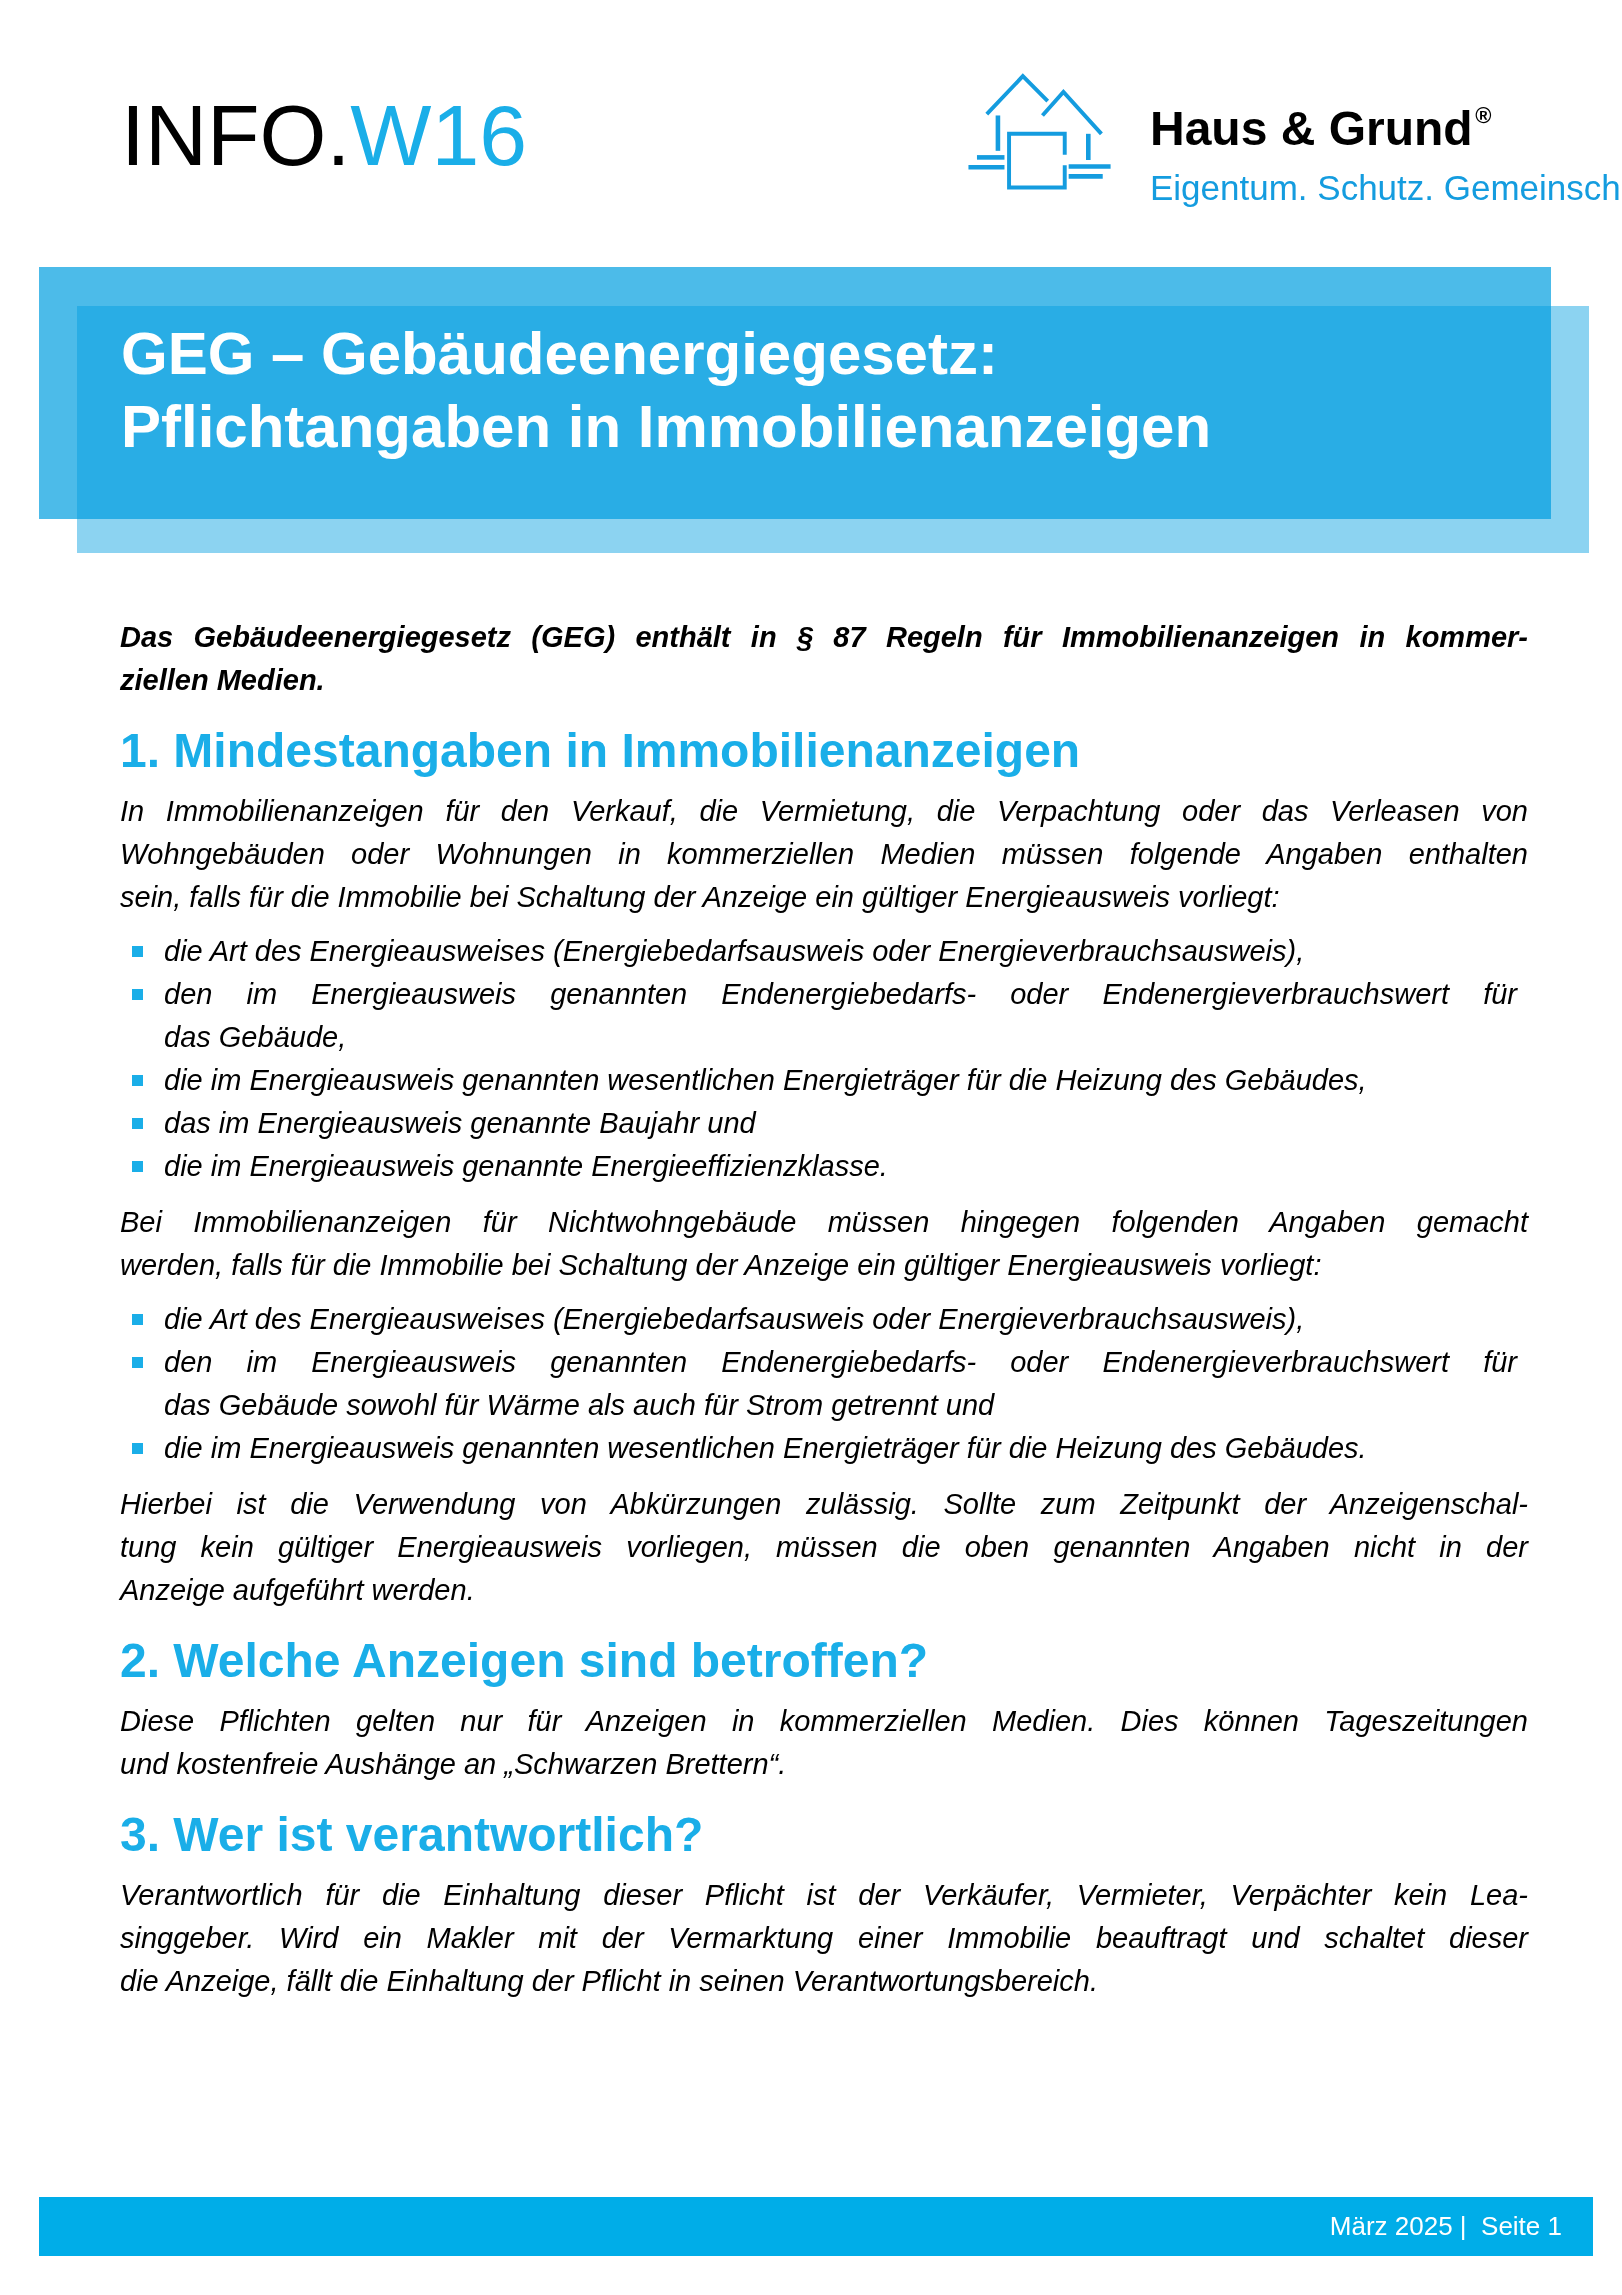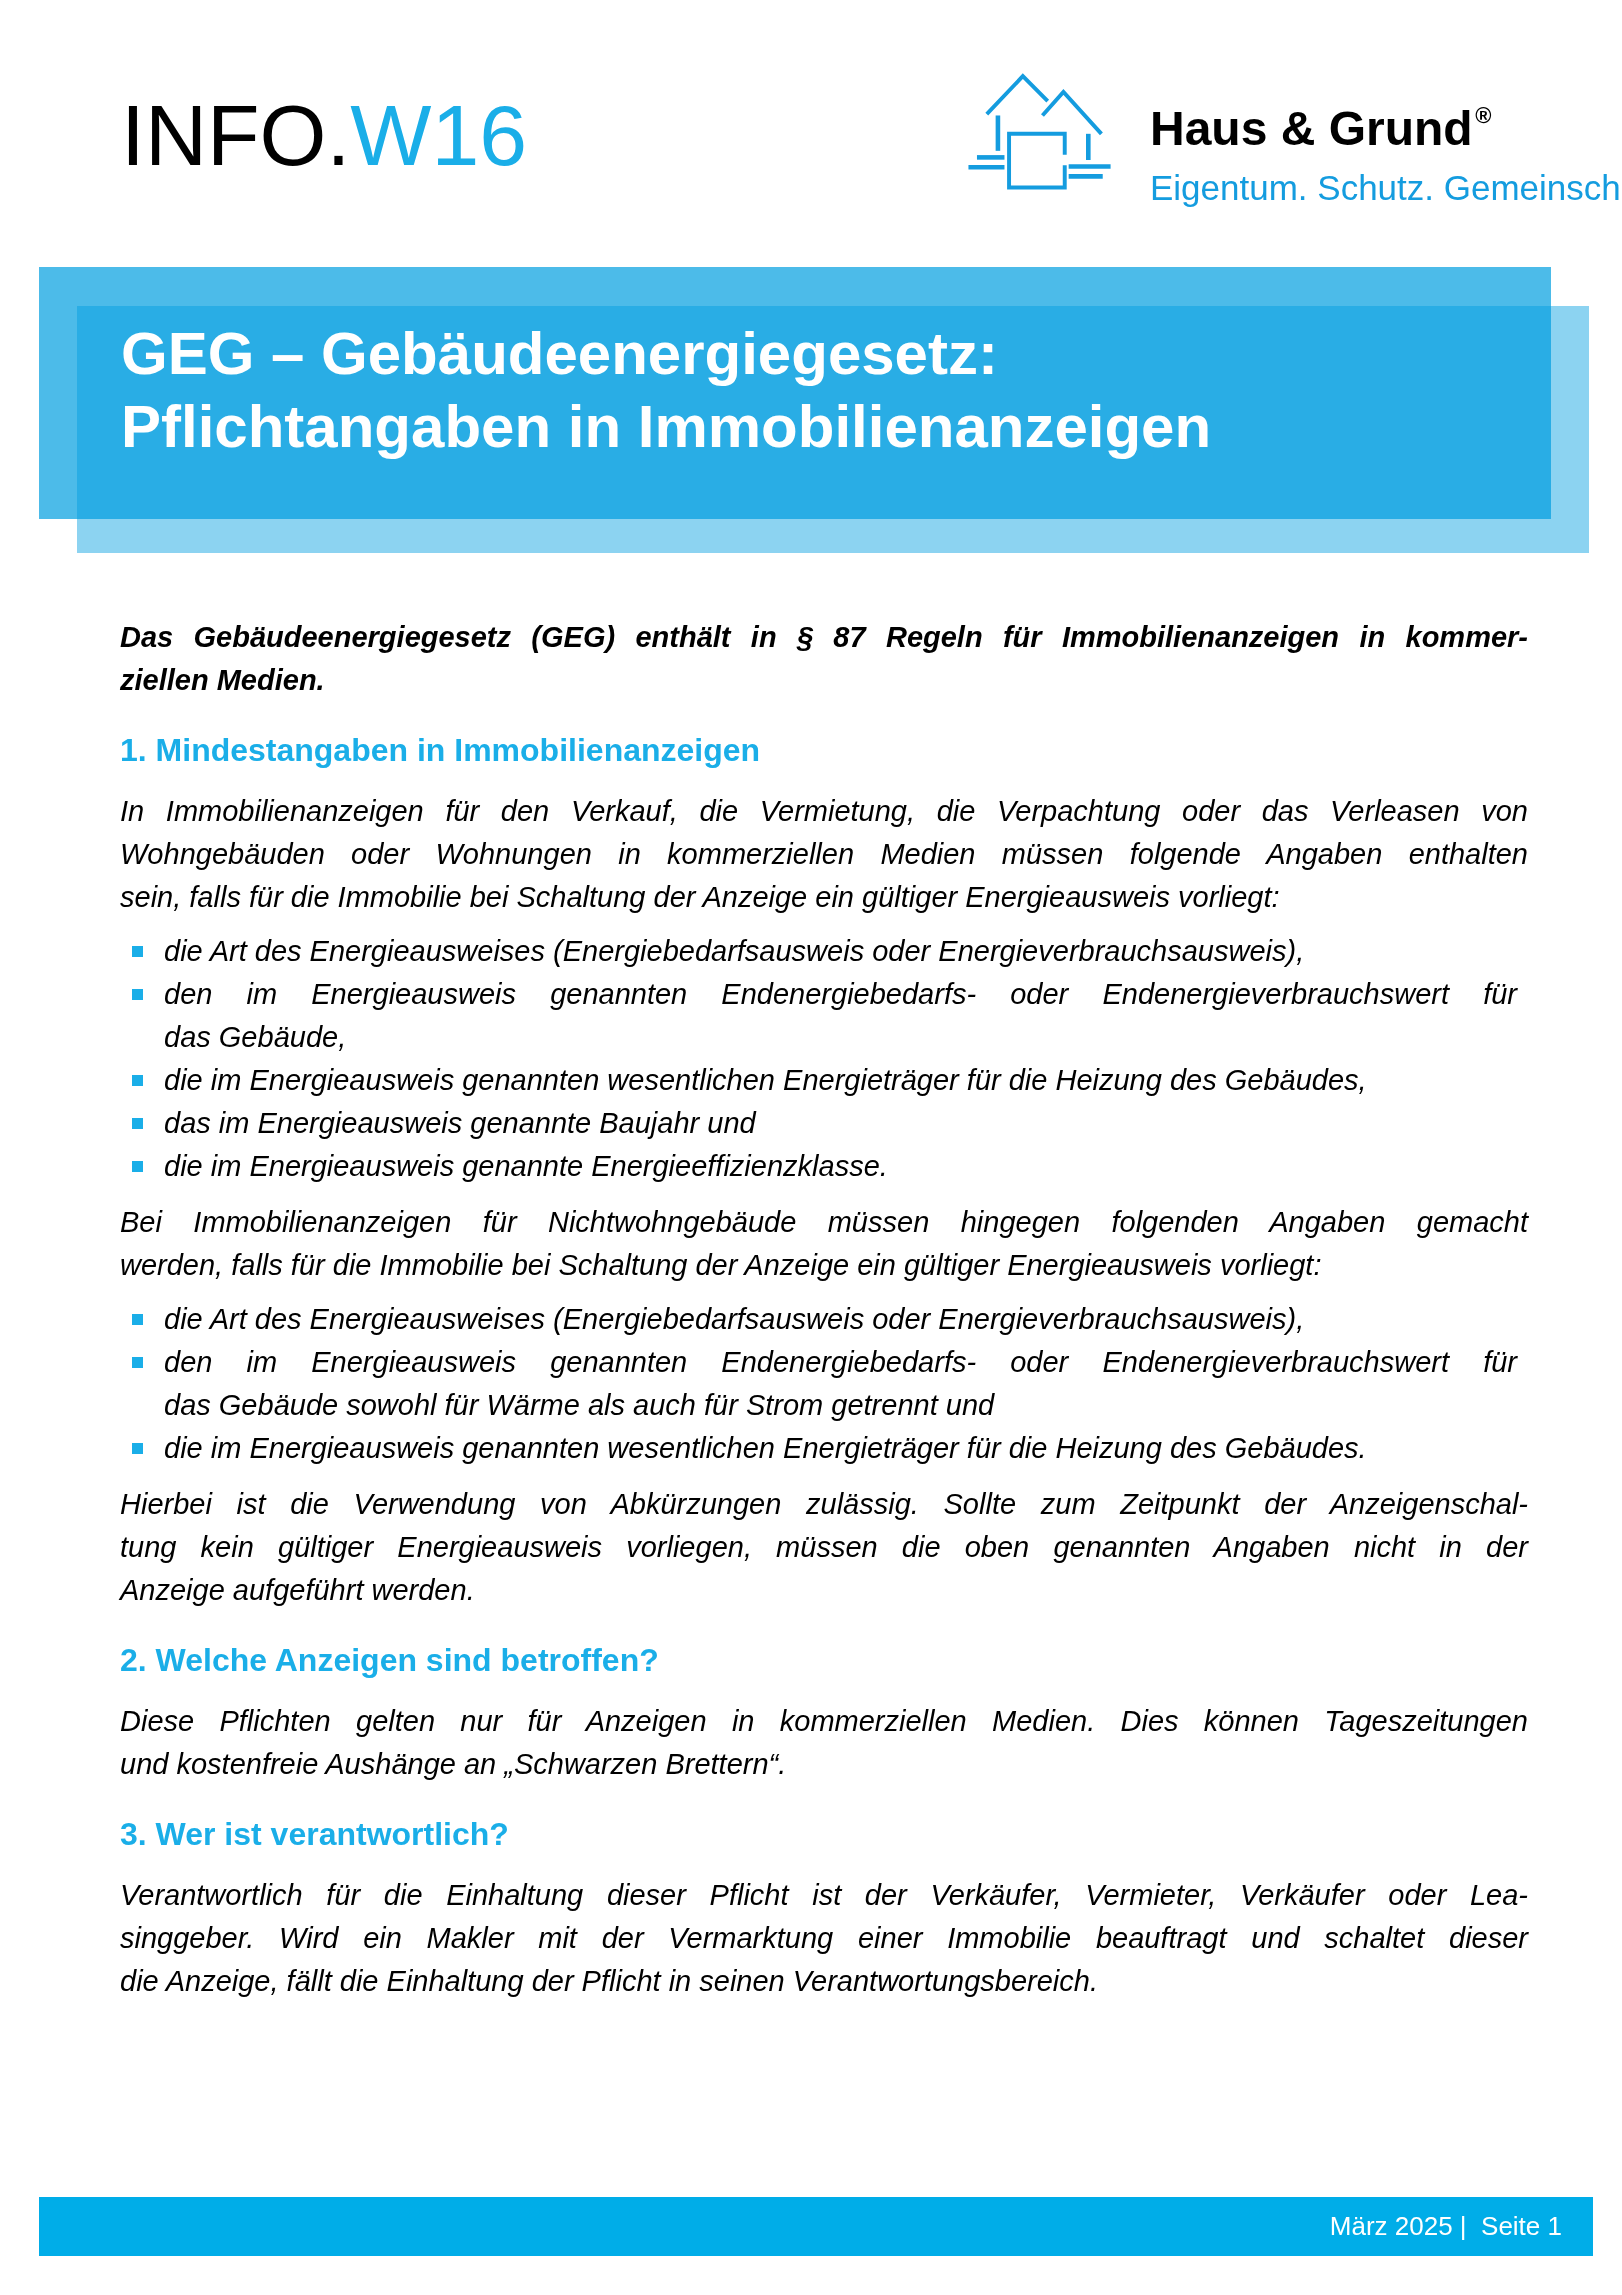--- a/index.html
+++ b/index.html
@@ -64,21 +64,21 @@
   .bold{font-weight:bold;}
   .line{
     text-align:justify;
     text-align-last:justify;
     white-space:nowrap;
     font-style:italic;
   }
   .line.last{text-align-last:left;}
   .heading{
     margin-top:25px;
-    font-size:32px;line-height:47px;font-weight:bold;
+    font-size:48px;line-height:47px;font-weight:bold;
     color:var(--accent);
     white-space:nowrap;
   }
   .blist{margin:11px;}
   .bitem{position:relative;padding-left:33px;}
   .bitem .sq{
     position:absolute;left:0.7px;top:15.7px;
     width:11.8px;height:11.8px;background:var(--accent);
   }
   
@@ -195,21 +195,21 @@
         <div class="line">tung kein gültiger Energieausweis vorliegen, müssen die oben genannten Angaben nicht in der</div>
         <div class="line last">Anzeige aufgeführt werden.</div>
       </div>
       <div class="heading">2. Welche Anzeigen sind betroffen?</div>
       <div class="para after-heading">
         <div class="line">Diese Pflichten gelten nur für Anzeigen in kommerziellen Medien. Dies können Tageszeitungen</div>
         <div class="line last">und kostenfreie Aushänge an „Schwarzen Brettern“.</div>
       </div>
       <div class="heading">3. Wer ist verantwortlich?</div>
       <div class="para after-heading">
-        <div class="line">Verantwortlich für die Einhaltung dieser Pflicht ist der Verkäufer, Vermieter, Verkäufer oder Lea-</div>
+        <div class="line">Verantwortlich für die Einhaltung dieser Pflicht ist der Verkäufer, Vermieter, Verpächter kein Lea-</div>
         <div class="line">singgeber. Wird ein Makler mit der Vermarktung einer Immobilie beauftragt und schaltet dieser</div>
         <div class="line last">die Anzeige, fällt die Einhaltung der Pflicht in seinen Verantwortungsbereich.</div>
       </div>
     </div>
 
   <div class="footer-bar">
     <div class="footer-text">März 2025 |  Seite 1</div>
   </div>
 
 </div>

